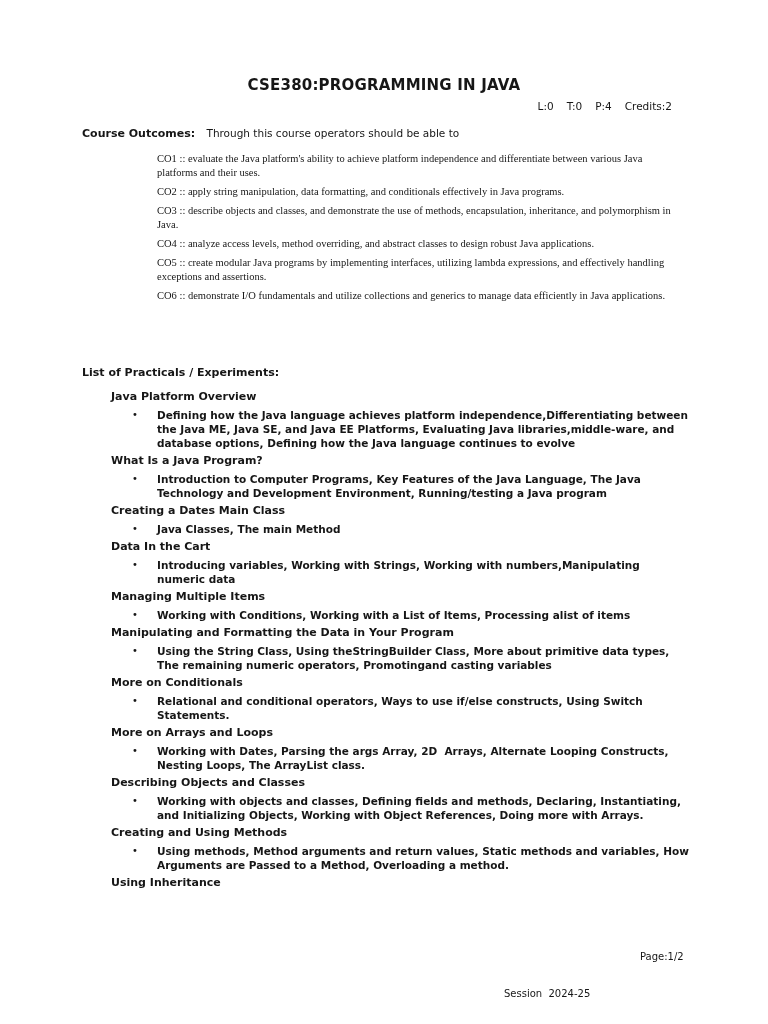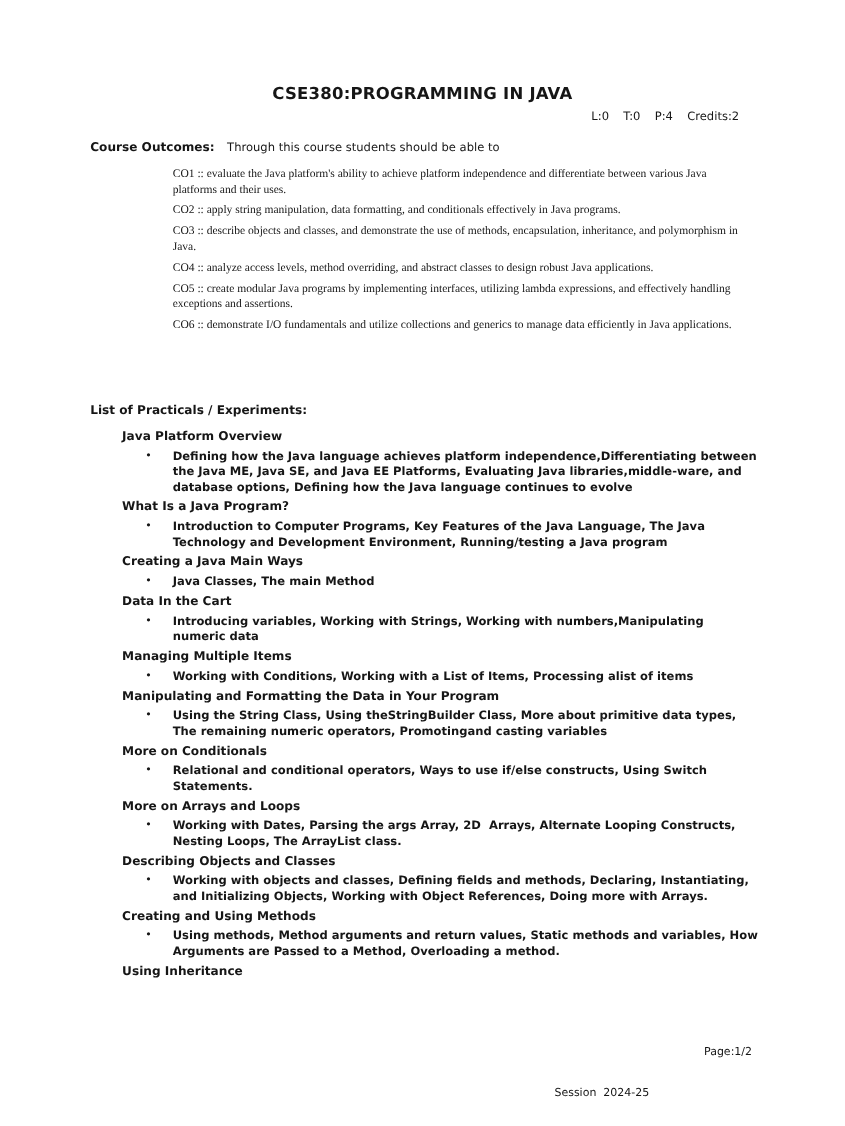--- a/index.html
+++ b/index.html
@@ -131,21 +131,21 @@
 
   <div class="credits-line">
       <span class="credit-token">L:0</span>
       <span class="credit-token">T:0</span>
       <span class="credit-token">P:4</span>
       <span class="credit-token">Credits:2</span>
     </div>
 
   <div class="outcomes-row">
     <span class="outcomes-label">Course Outcomes:</span>
-    <span class="outcomes-intro">Through this course students should be able to</span>
+    <span class="outcomes-intro">Through this course operators should be able to</span>
   </div>
 
   <div class="co-list">
       <p class="co-item">CO1 :: evaluate the Java platform's ability to achieve platform independence and differentiate between various Java platforms and their uses.</p>
       <p class="co-item">CO2 :: apply string manipulation, data formatting, and conditionals effectively in Java programs.</p>
       <p class="co-item">CO3 :: describe objects and classes, and demonstrate the use of methods, encapsulation, inheritance, and polymorphism in Java.</p>
       <p class="co-item">CO4 :: analyze access levels, method overriding, and abstract classes to design robust Java applications.</p>
       <p class="co-item">CO5 :: create modular Java programs by implementing interfaces, utilizing lambda expressions, and effectively handling exceptions and assertions.</p>
       <p class="co-item">CO6 :: demonstrate I/O fundamentals and utilize collections and generics to manage data efficiently in Java applications.</p>
     </div>
@@ -161,21 +161,21 @@
         </div>
       </div>
       <div class="section">
         <div class="section-title">What Is a Java Program?</div>
         <div class="bullet-row">
           <span class="bullet-dot">•</span>
           <span class="bullet-text">Introduction to Computer Programs, Key Features of the Java Language, The Java Technology and Development Environment, Running/testing a Java program</span>
         </div>
       </div>
       <div class="section">
-        <div class="section-title">Creating a Java Main Ways</div>
+        <div class="section-title">Creating a Dates Main Class</div>
         <div class="bullet-row">
           <span class="bullet-dot">•</span>
           <span class="bullet-text">Java Classes, The main Method</span>
         </div>
       </div>
       <div class="section">
         <div class="section-title">Data In the Cart</div>
         <div class="bullet-row">
           <span class="bullet-dot">•</span>
           <span class="bullet-text">Introducing variables, Working with Strings, Working with numbers,Manipulating numeric data</span>

